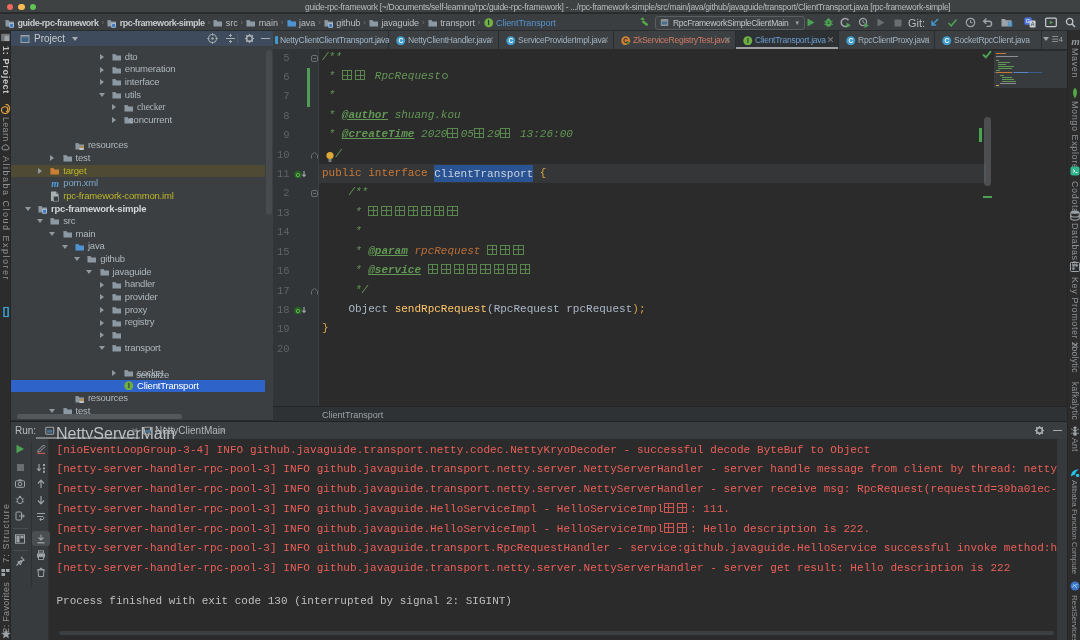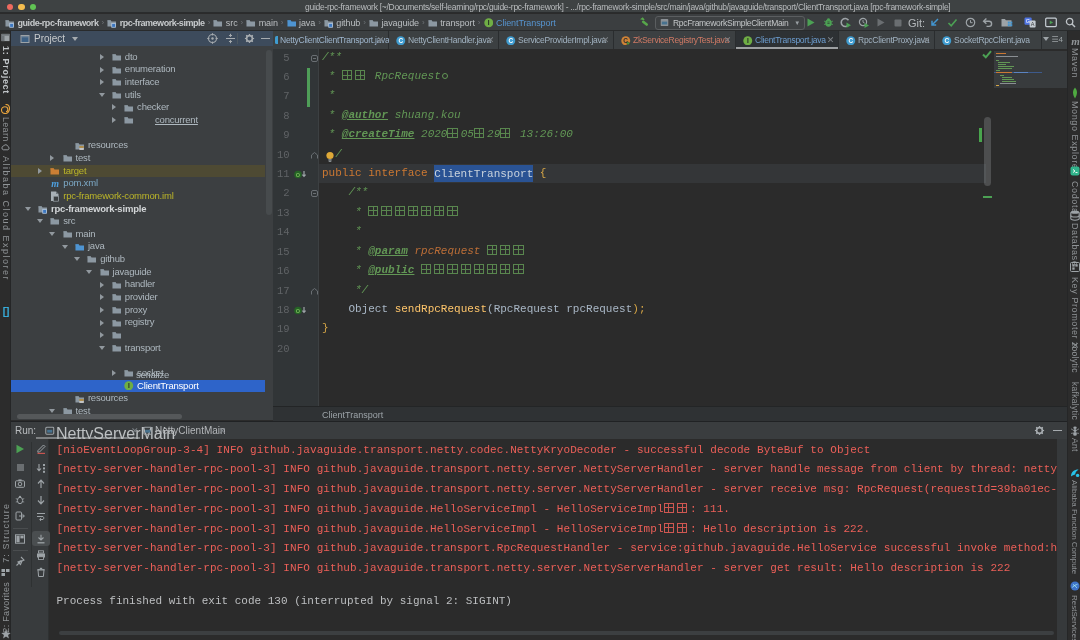--- a/index.html
+++ b/index.html
@@ -384,31 +384,31 @@
         <span class="ttext" style="left:113.8px;">utils</span>
       </div>
       <div class="trow" style="top:70.30px;left:0;width:254px;">
         <span class="arr-r" style="left:100.8px;top:3.2px"></span>
         <span class="ticon" style="left:113.1px;top:1.3px">
           <svg width="9.5" height="10" viewBox="0 0 10 10">
             <path d="M0.5 2.2h3.2l1 1.3h4.8v5.3H0.5z" fill="#8c98a2"></path>
             <path d="M0.5 2.2h3.2l1 1.3h-4.2z" fill="#8c98a2" opacity="0.75"></path>
           </svg>
         </span>
-        <span class="ttext" style="left:126.1px;">checker</span>
+        <span class="ttext" style="left:126.1px;font-family:Liberation Serif, serif;">checker</span>
       </div>
       <div class="trow" style="top:82.95px;left:0;width:254px;">
         <span class="arr-r" style="left:100.8px;top:3.2px"></span>
         <span class="ticon" style="left:113.1px;top:1.3px">
           <svg width="9.5" height="10" viewBox="0 0 10 10">
             <path d="M0.5 2.2h3.2l1 1.3h4.8v5.3H0.5z" fill="#8c98a2"></path>
             <path d="M0.5 2.2h3.2l1 1.3h-4.2z" fill="#8c98a2" opacity="0.75"></path>
           </svg>
         </span>
-        <span class="ttext" style="left:144px;text-decoration:underline;">concurrent</span>
+        <span class="ttext" style="left:118px;">concurrent</span>
       </div>
       <div class="trow" style="top:108.25px;left:0;width:254px;">
         <span class="ticon" style="left:63.9px;top:1.3px">
           <svg width="9.5" height="10" viewBox="0 0 10 10">
             <path d="M0.5 2.2h3.2l1 1.3h4.8v5.3H0.5z" fill="#8c98a2"></path>
             <path d="M0.5 2.2h3.2l1 1.3h-4.2z" fill="#8c98a2" opacity="0.75"></path>
             <rect x="4.6" y="5.2" width="4.6" height="1.6" fill="#b9892f"></rect>
             <rect x="4.6" y="7.4" width="4.6" height="1.6" fill="#d8d8d8"></rect>
           </svg>
         </span>
@@ -785,21 +785,21 @@
 <span class="cmt"> * <span class="cj"></span><span class="cj"></span> RpcRequest<span class="cjp"></span></span>
 <span class="cmt"> *</span>
 <span class="cmt"> * <span class="tag">@author</span> shuang.kou</span>
 <span class="cmt"> * <span class="tag">@createTime</span> 2020<span class="cj"></span>05<span class="cj"></span>29<span class="cj"></span> 13:26:00</span>
 <span class="cmt">  /</span>
 <span class="kw">public interface </span><span class="selid">ClientTransport</span> <span class="gold">{</span>
     <span class="cmt">/**</span>
 <span class="cmt">     * <span class="cj"></span><span class="cj"></span><span class="cj"></span><span class="cj"></span><span class="cj"></span><span class="cj"></span><span class="cj"></span></span>
 <span class="cmt">     *</span>
 <span class="cmt">     * <span class="tag">@param</span> <span class="tagv">rpcRequest</span> <span class="cj"></span><span class="cj"></span><span class="cj"></span></span>
-<span class="cmt">     * <span class="tag">@public</span> <span class="cj"></span><span class="cj"></span><span class="cj"></span><span class="cj"></span><span class="cj"></span><span class="cj"></span><span class="cj"></span><span class="cj"></span></span>
+<span class="cmt">     * <span class="tag">@service</span> <span class="cj"></span><span class="cj"></span><span class="cj"></span><span class="cj"></span><span class="cj"></span><span class="cj"></span><span class="cj"></span><span class="cj"></span></span>
 <span class="cmt">     */</span>
     Object <span class="meth">sendRpcRequest</span>(RpcRequest rpcRequest<span class="gold">);</span>
 <span class="gold">}</span>
 </div>
       <div class="abs" style="left:52px;top:102px">
         <svg width="10" height="12" viewBox="0 0 10 12">
           <circle cx="5" cy="4.5" r="3.6" fill="#dfa938"></circle>
           <rect x="3.4" y="8.3" width="3.2" height="1.2" fill="#9da3a7"></rect>
           <rect x="3.7" y="9.8" width="2.6" height="1" fill="#9da3a7"></rect>
         </svg>

